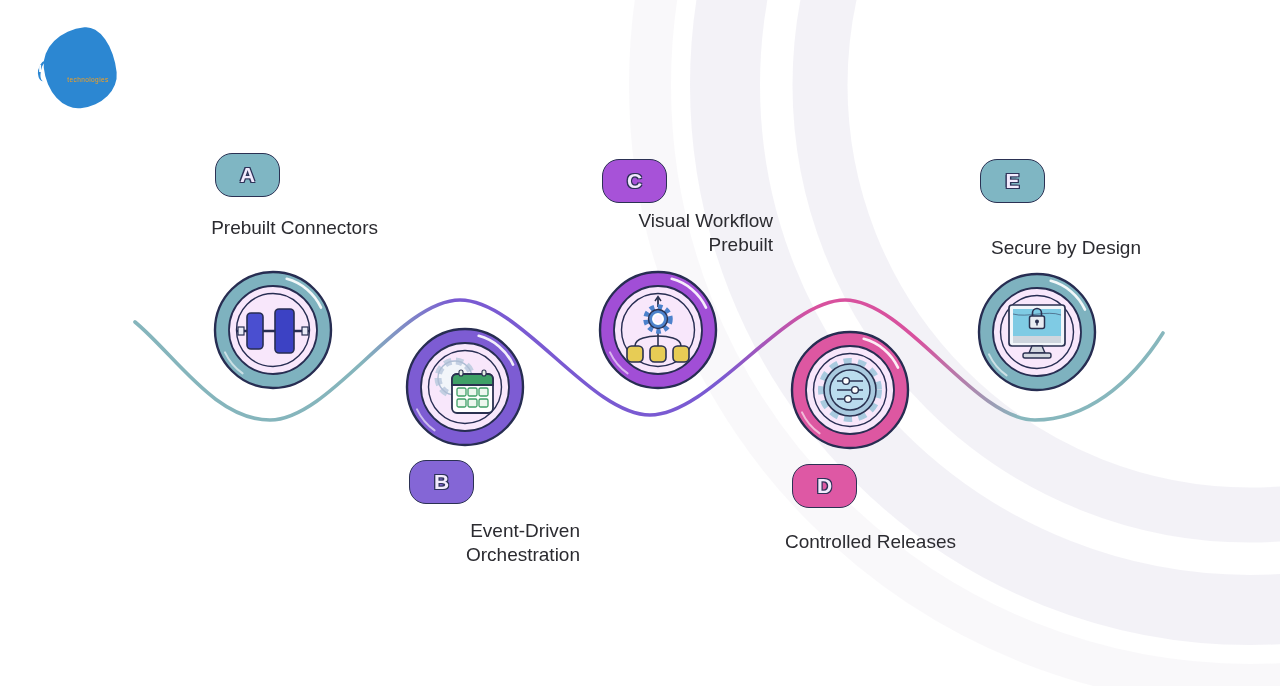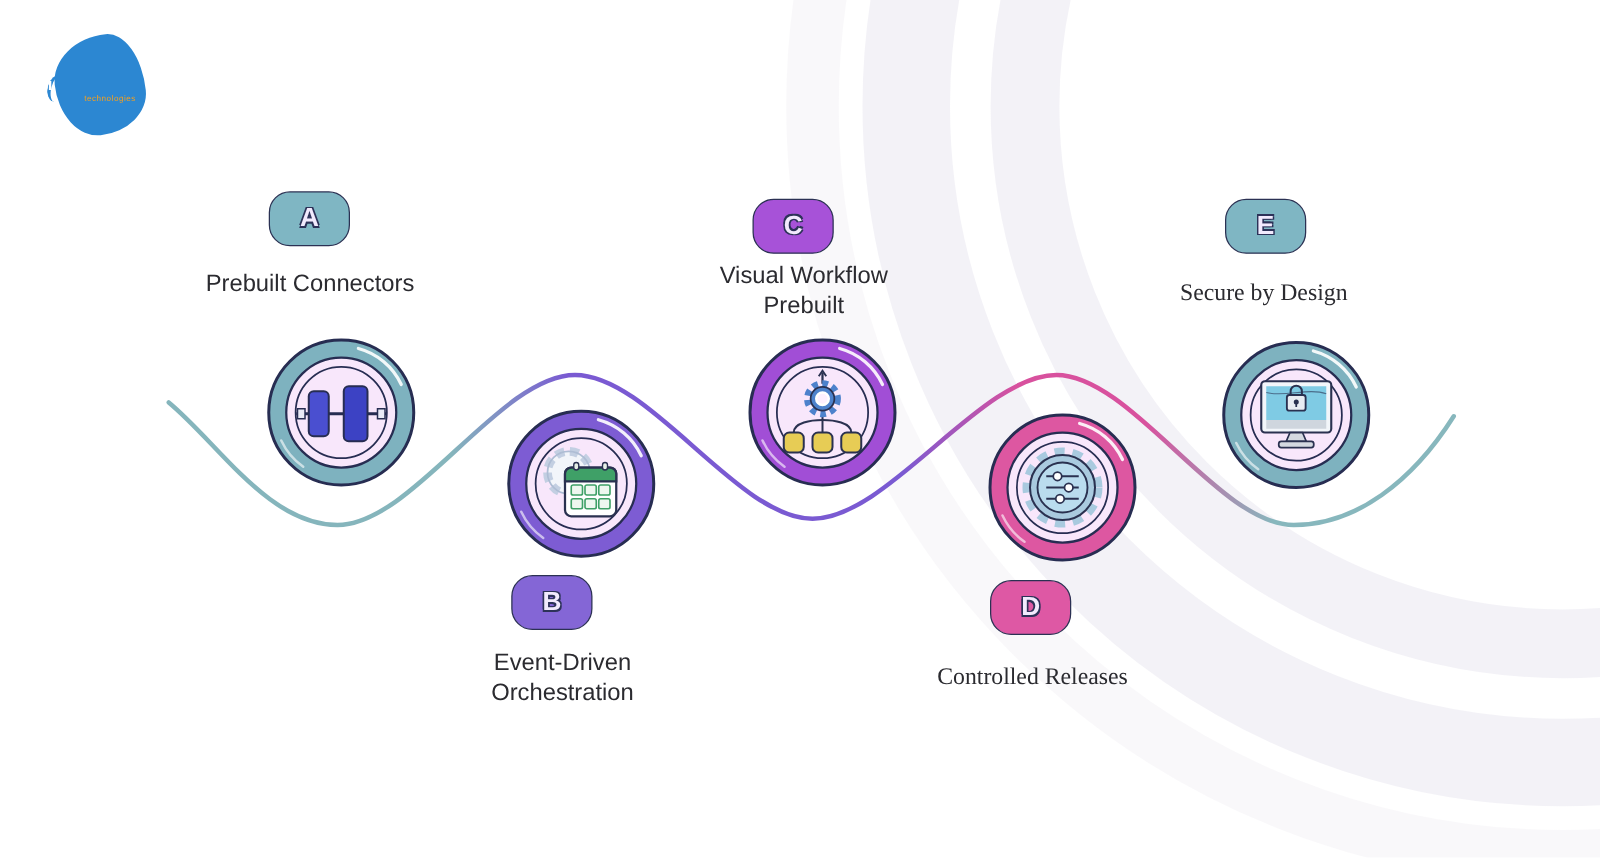--- a/index.html
+++ b/index.html
@@ -37,21 +37,21 @@
     border:1.6px solid #2b3153;display:flex;align-items:center;justify-content:center;
     font-size:21px;font-weight:700;color:#f2eafd;z-index:4;
     text-shadow:1.2px 1.2px 0 #2d3258,-1.2px -1.2px 0 #2d3258,1.2px -1.2px 0 #2d3258,-1.2px 1.2px 0 #2d3258;
   }
   .badge.teal{background:#7fb6c3;}
   .badge.purple{background:#8466d6;}
   .badge.violet{background:#a752d8;}
   .badge.pink{background:#de58a4;}
   
   .steplabel{
-    position:absolute;width:260px;text-align:center;z-index:4;
+    position:absolute;width:260px;text-align:right;z-index:4;
     font-size:19px;line-height:1.28;color:#2b2b30;white-space:pre-line;
   }
   
   .node{position:absolute;width:124px;height:124px;z-index:3;}
 </style>
 </head>
 <body>
 
 <svg class="layer" width="1280" height="686" aria-hidden="true">
   <circle cx="1250" cy="85" r="600" fill="none" stroke="#f4f2f6" stroke-width="42" opacity="0.55"></circle>
@@ -109,22 +109,22 @@
   </div>
 <div class="badge teal" style="left:980px;top:159px;">
     <span>E</span>
   </div>
 
 <div class="steplabel" style="left:118px;top:216px;">Prebuilt Connectors</div>
 <div class="steplabel" style="left:320px;top:519px;">Event-Driven
 Orchestration</div>
 <div class="steplabel" style="left:513px;top:209px;">Visual Workflow
 Prebuilt</div>
-<div class="steplabel" style="left:696px;top:530px;font-family:Liberation Serif, serif;">Controlled Releases</div>
-<div class="steplabel" style="left:881px;top:223px;font-family:Liberation Serif, serif;">Secure by Design</div>
+<div class="steplabel" style="left:696px;top:530px;">Controlled Releases</div>
+<div class="steplabel" style="left:881px;top:236px;">Secure by Design</div>
 
 <svg class="node" style="left:211px;top:268px;" viewBox="-62 -62 124 124">
   <circle r="58" fill="#7eb2bf" stroke="#272d52" stroke-width="2.4"></circle>
   <circle r="44" fill="#f8e7fb" stroke="#272d52" stroke-width="1.8"></circle>
   <circle r="36.5" fill="none" stroke="#272d52" stroke-width="1.4"></circle>
   <path d="M13.7,-51.2 A53,53 0 0 1 48,-22.4" fill="none" stroke="#ffffff" stroke-width="2.6" stroke-linecap="round" opacity="0.9"></path>
   <path d="M-30.4,43.4 A53,53 0 0 1 -48,22.4" fill="none" stroke="#ffffff" stroke-width="2" stroke-linecap="round" opacity="0.6"></path>
   <g>
     <line x1="-36" y1="1" x2="36" y2="1" stroke="#272d52" stroke-width="2.4"></line>
     <rect x="-35" y="-3" width="6" height="8" fill="#e9eaf6" stroke="#272d52" stroke-width="1.2"></rect>

